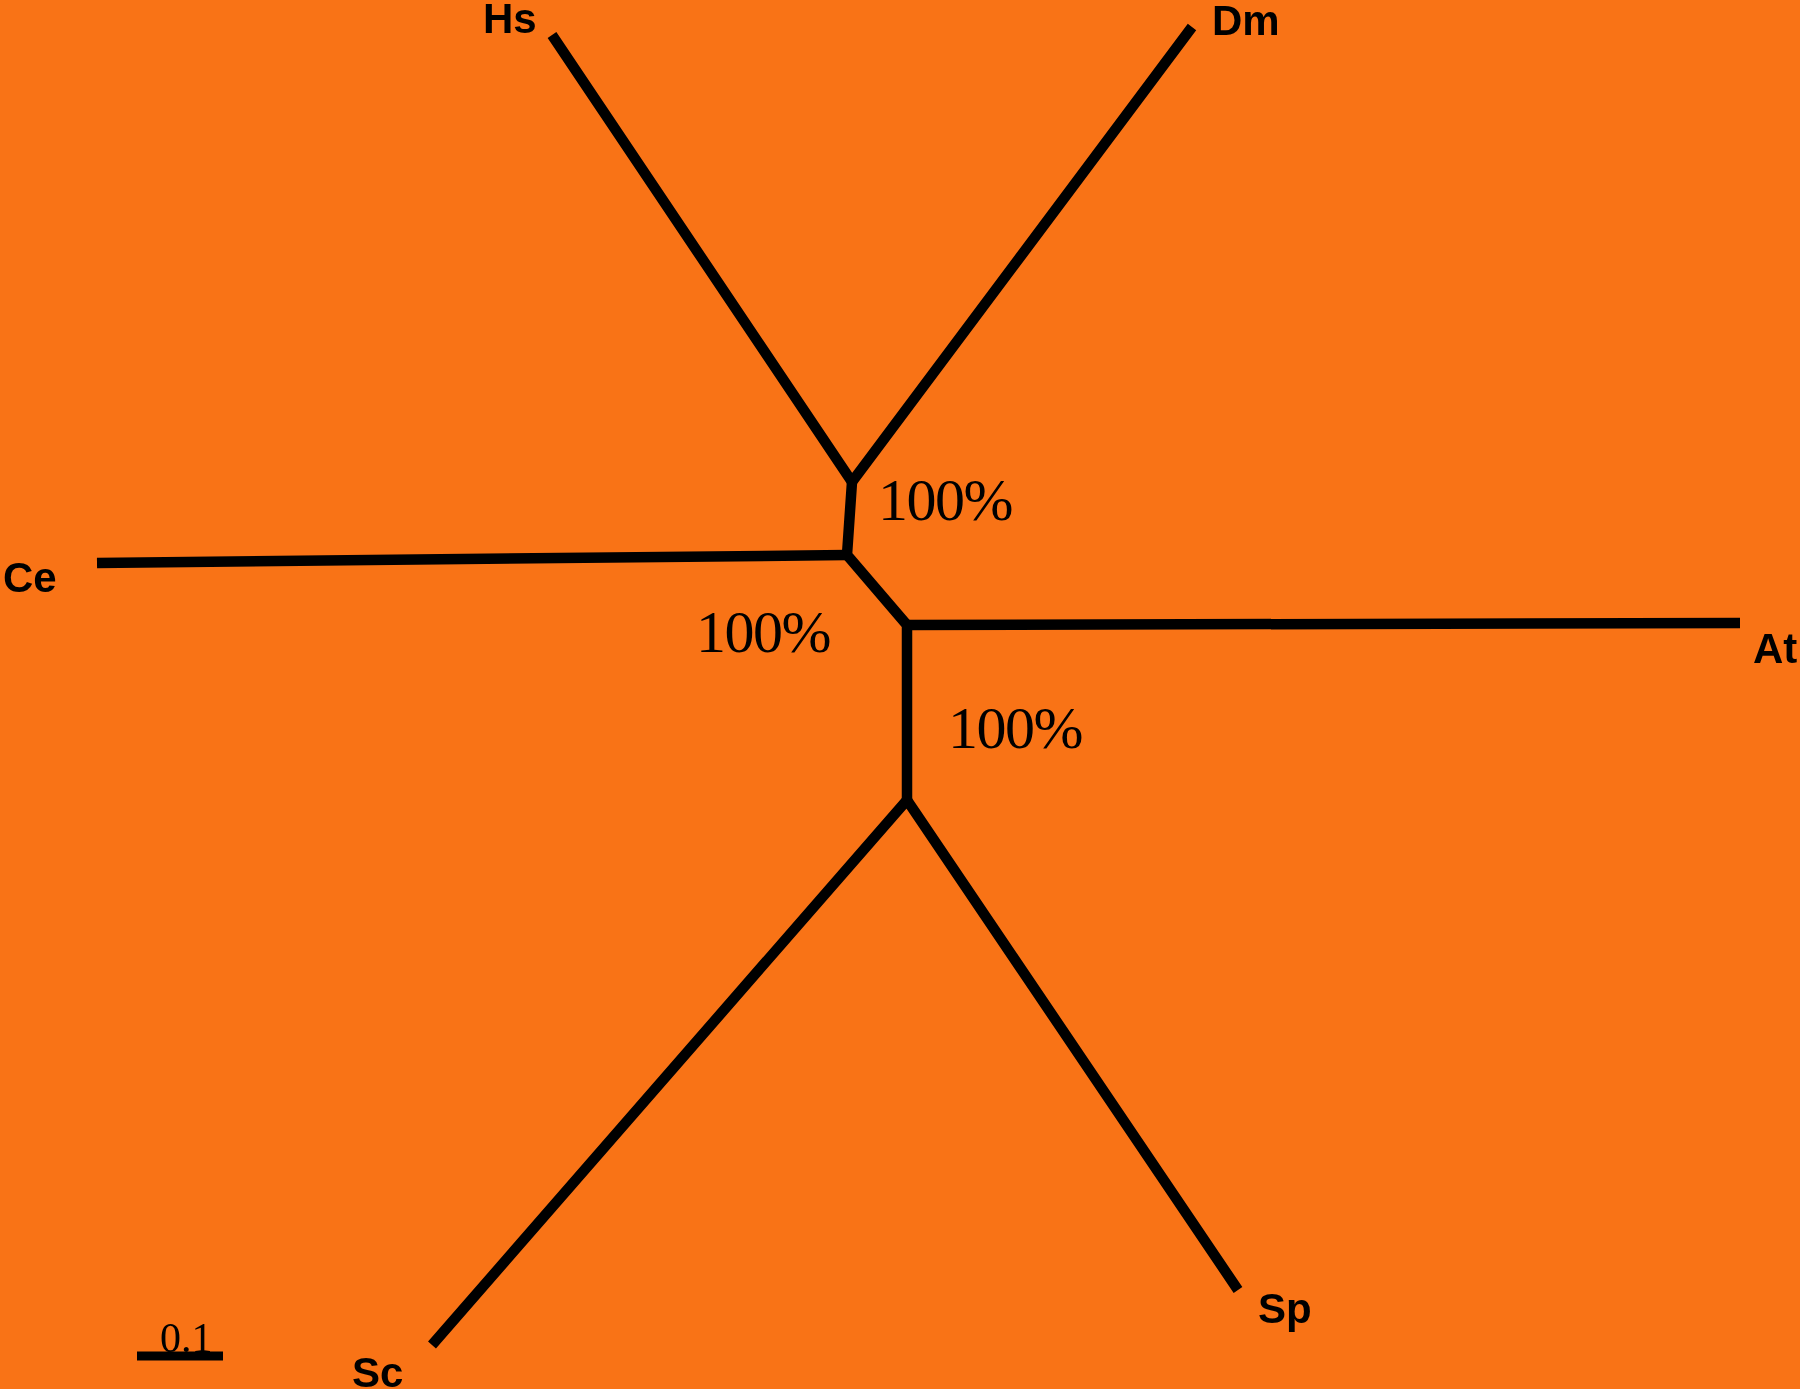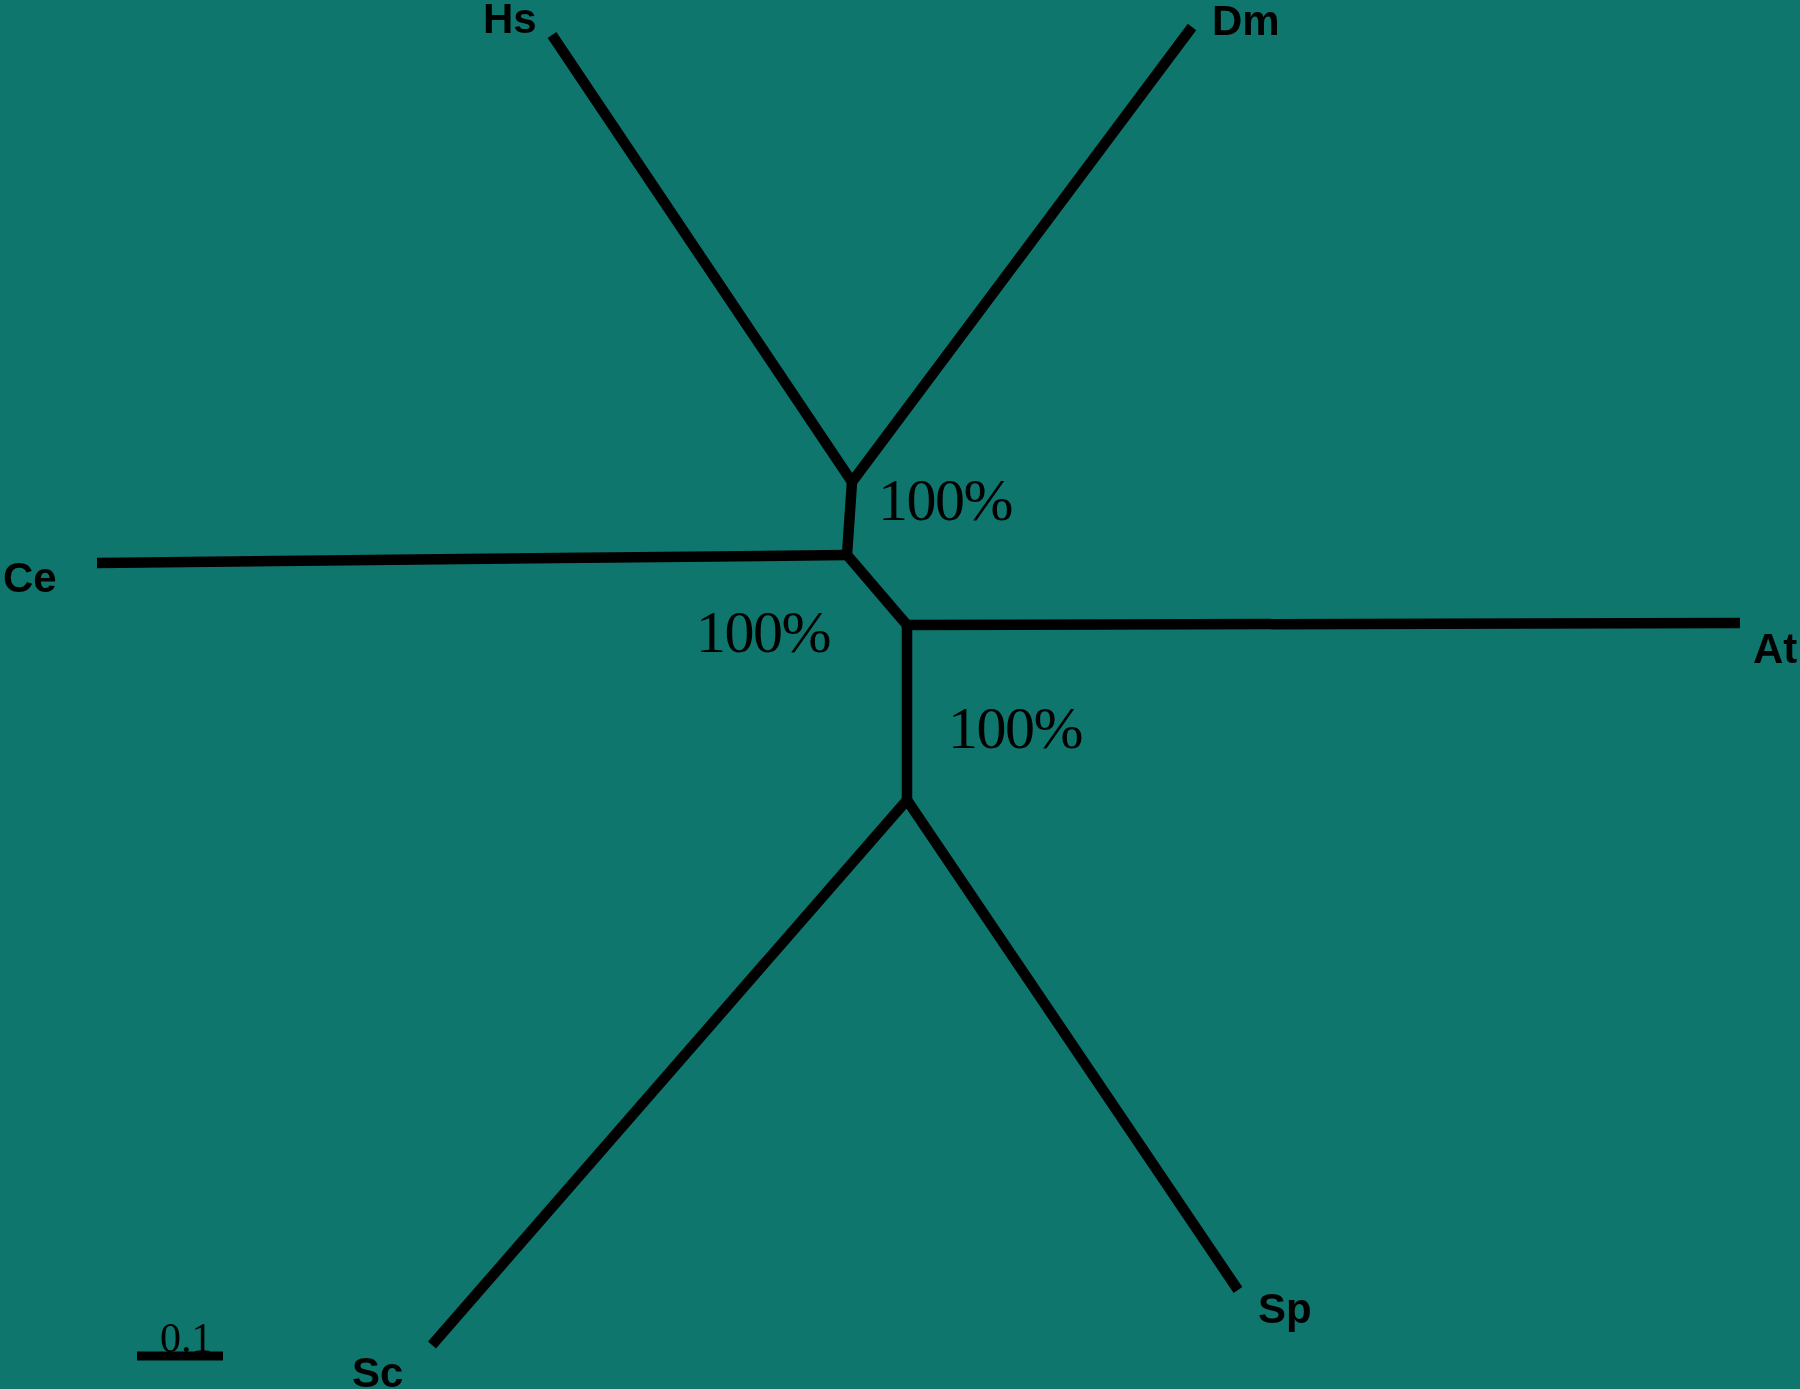--- a/index.html
+++ b/index.html
@@ -3,21 +3,21 @@
 <meta charset="utf-8">
 <style>
   html, body {
     margin: 0;
     padding: 0;
     background: #ffffff;
   }
   .figure-wrap {
     width: 1800px;
     height: 1389px;
-    background: #0f766e;
+    background: #f97316;
     overflow: hidden;
   }
   svg { display: block; }
   .branch {
     fill: none;
     stroke-width: 10.5;
     stroke-linecap: butt;
     stroke-linejoin: miter;
   }
   .scalebar-line {

